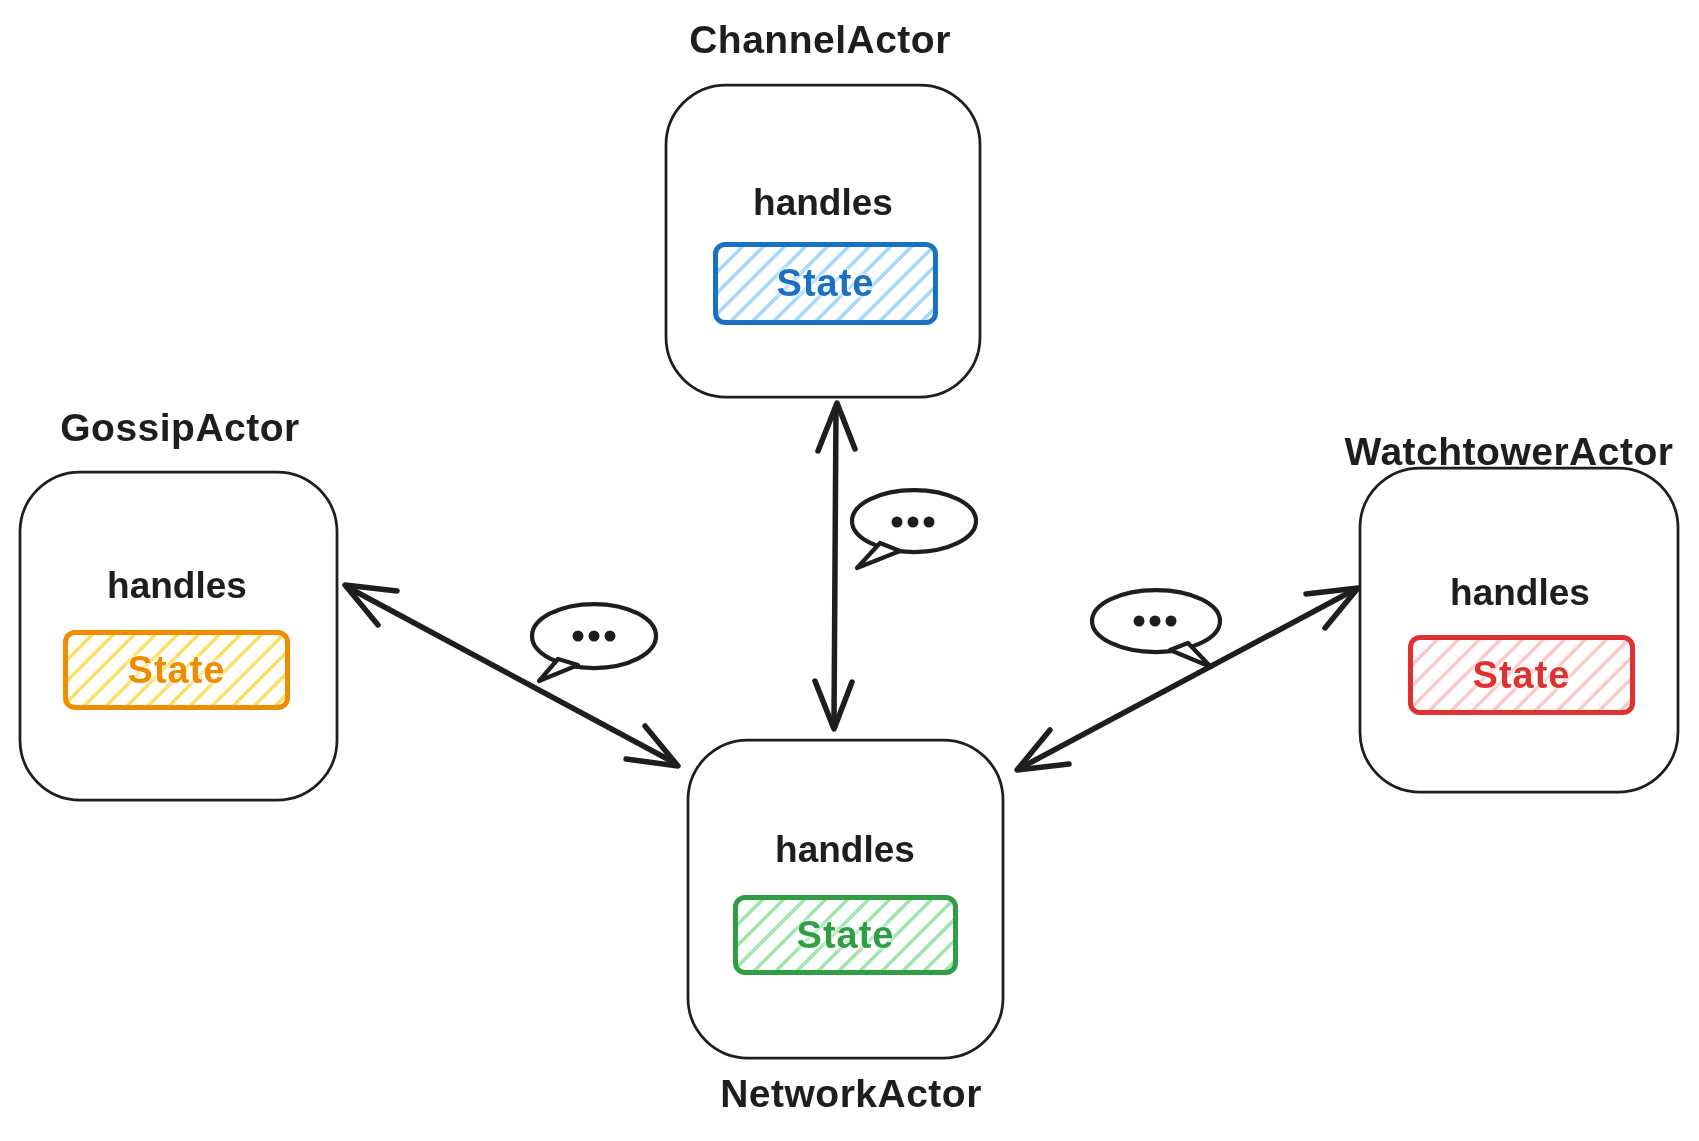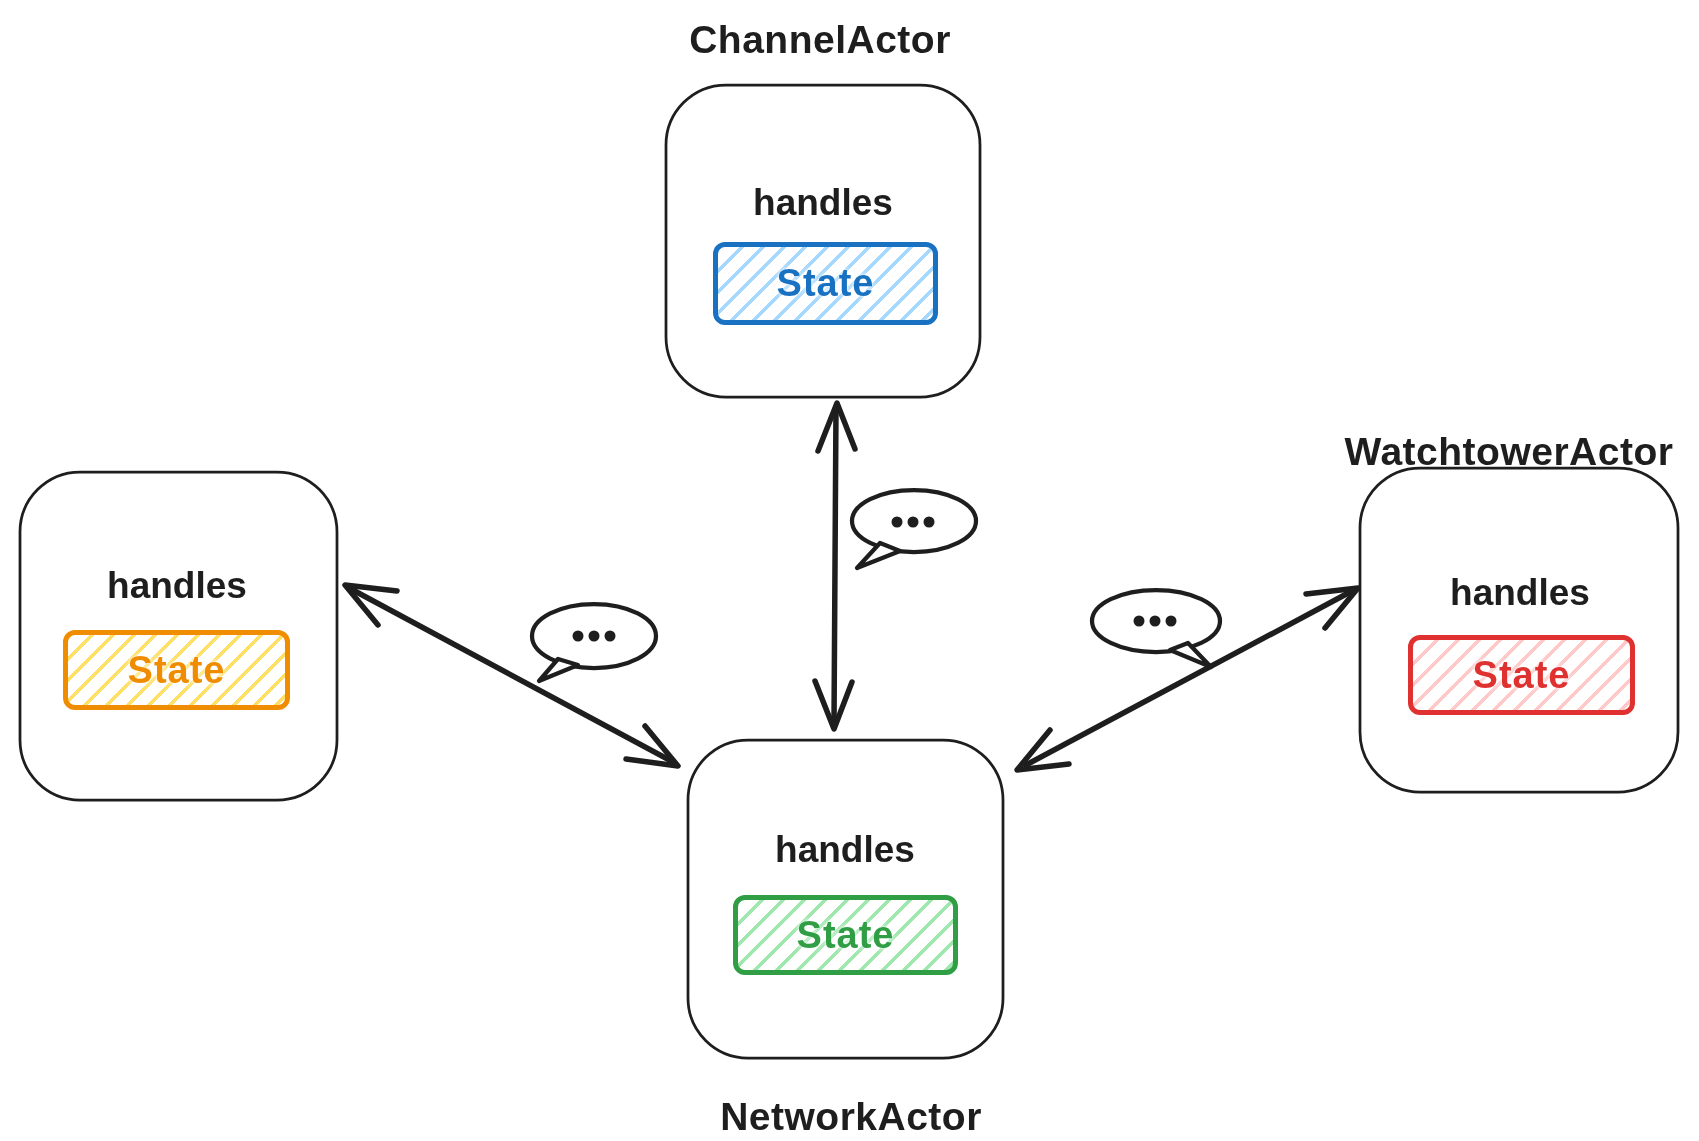--- a/index.html
+++ b/index.html
@@ -138,30 +138,31 @@
       <circle class="dot" cx="1171" cy="621" r="5.5"></circle>
     </g>
   </svg>
 
   <div class="actor-title" style="left:820px; top:40px;">ChannelActor</div>
   <div class="handles-label" style="left:823px; top:203px;">handles</div>
   <div class="state-box" style="left: 713px; top: 242px; width: 225px; height: 83px; --stroke: #1971c2; --hatch: #a5d8ff;">
     <span class="state-label">State</span>
   </div>
 
+  <div class="actor-title" style="left:180px; top:428px;">GossipActor</div>
   <div class="handles-label" style="left:177px; top:586px;">handles</div>
   <div class="state-box" style="left: 63px; top: 630px; width: 227px; height: 80px; --stroke: #f08c00; --hatch: #ffe066;">
     <span class="state-label">State</span>
   </div>
 
   <div class="actor-title" style="left:1509px; top:452px;">WatchtowerActor</div>
   <div class="handles-label" style="left:1520px; top:593px;">handles</div>
   <div class="state-box" style="left: 1408px; top: 635px; width: 227px; height: 80px; --stroke: #e03131; --hatch: #ffc9c9;">
     <span class="state-label">State</span>
   </div>
 
-  <div class="actor-title" style="left:851px; top:1094px;margin-top:23px;">NetworkActor</div>
+  <div class="actor-title" style="left:851px; top:1094px;">NetworkActor</div>
   <div class="handles-label" style="left:845px; top:850px;">handles</div>
   <div class="state-box" style="left: 733px; top: 895px; width: 225px; height: 80px; --stroke: #2f9e44; --hatch: #9fe8ad;">
     <span class="state-label">State</span>
   </div>
 
 </div>
 
 </body></html>

